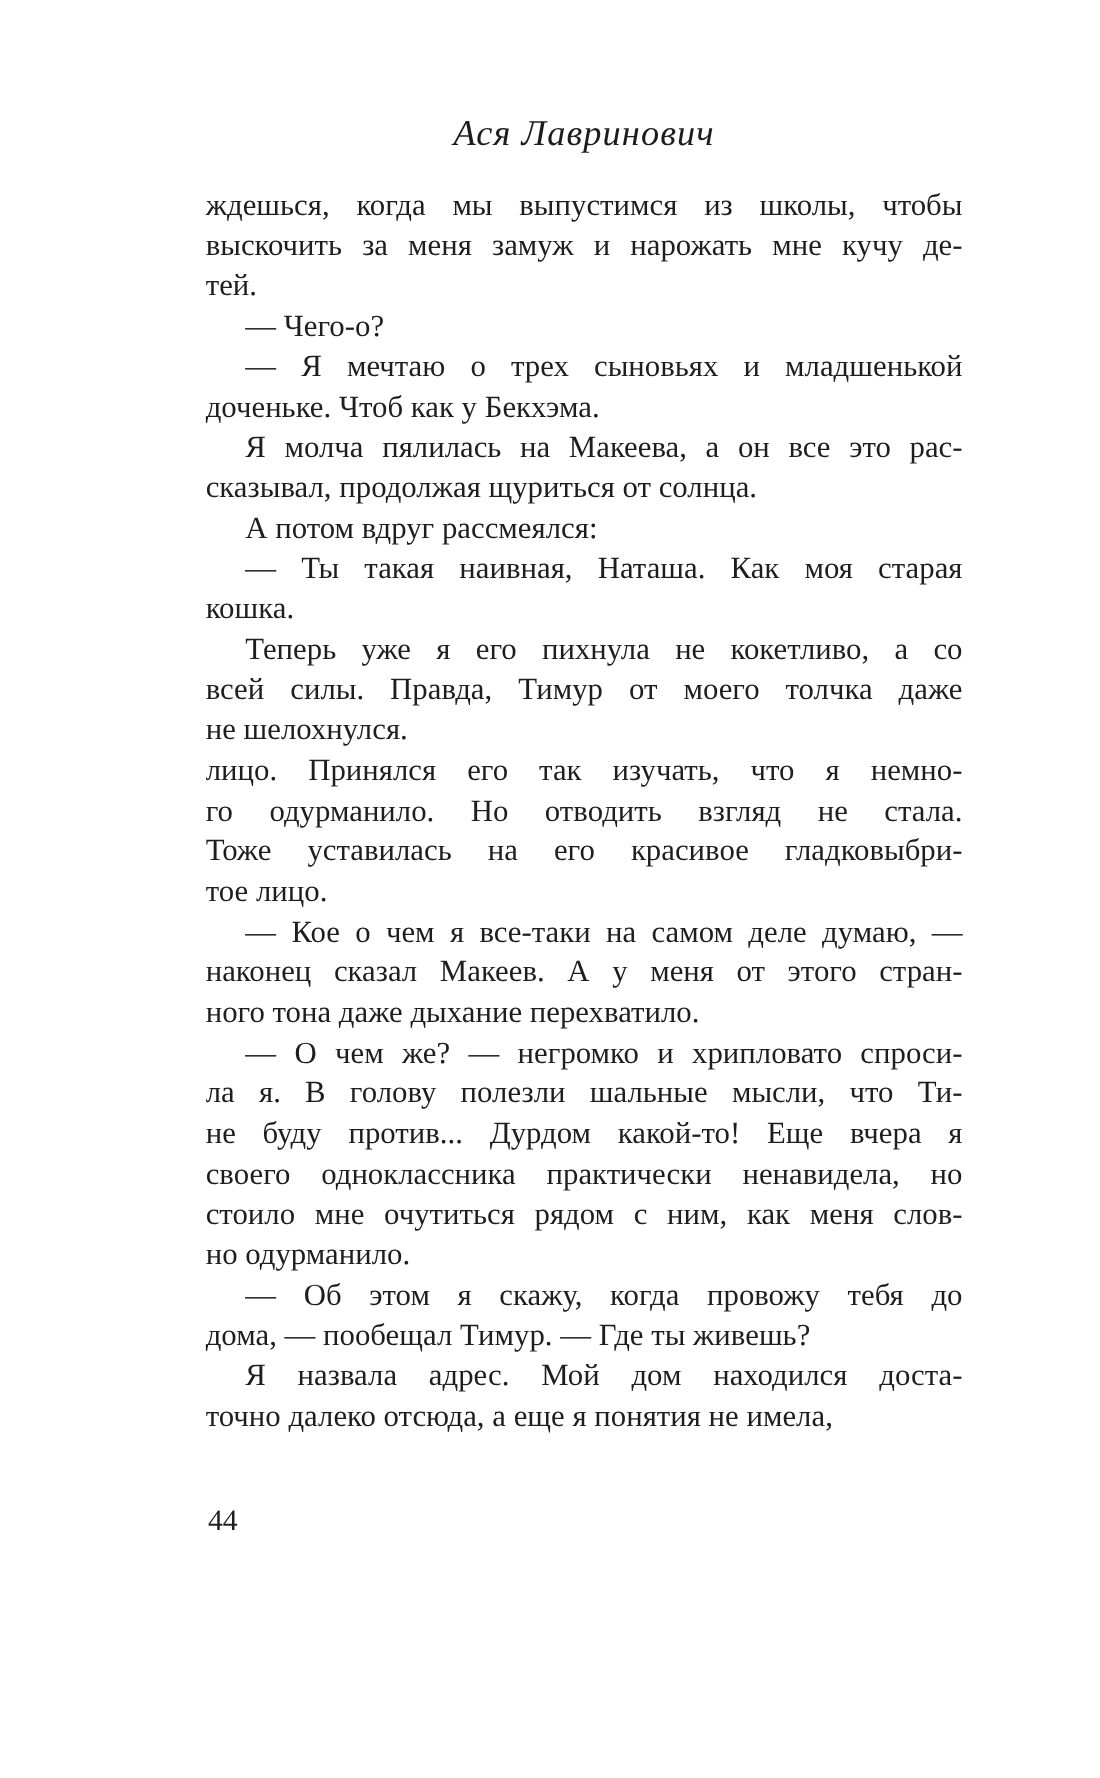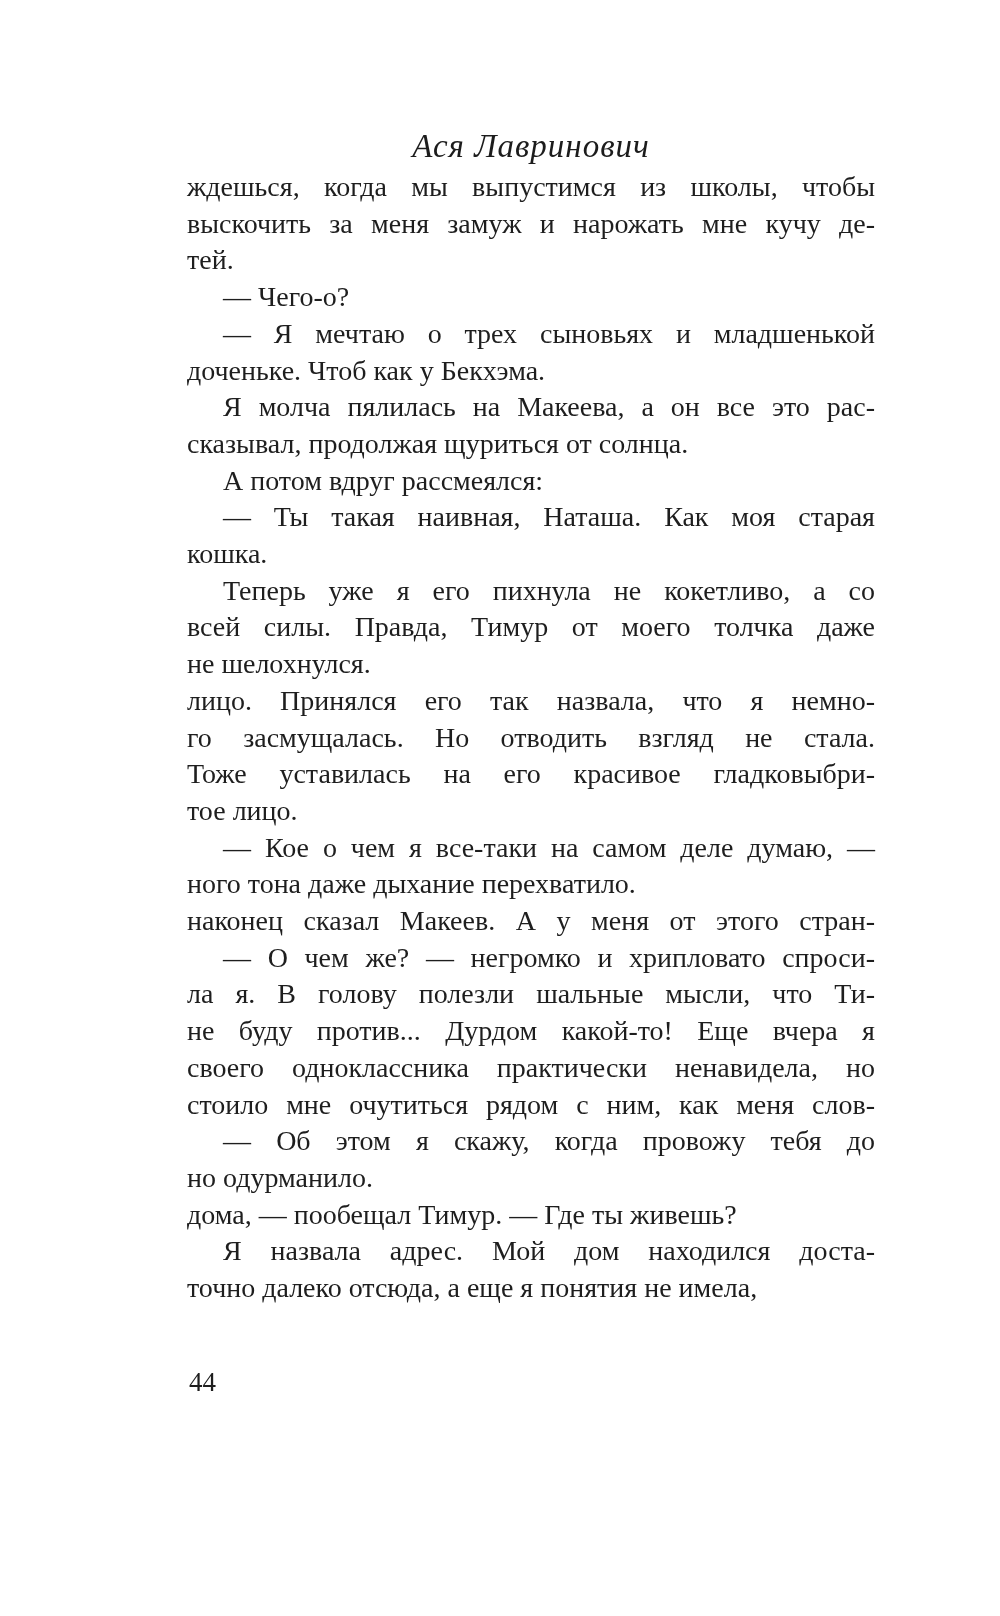--- a/index.html
+++ b/index.html
@@ -20,21 +20,20 @@
     position: absolute;
     top: 104px;
     left: 187px;
     width: 688px;
     text-align: center;
     font-style: italic;
     font-size: 33px;
     letter-spacing: 1px;
     color: #1c1c1c;
     white-space: nowrap;
-    margin-top: 24px;
   }
   .body-text {
     position: absolute;
     top: 169px;
     left: 187px;
     width: 688px;
     font-size: 28px;
     line-height: 36.7px;
     color: #1e1e1e;
   }
@@ -71,33 +70,33 @@
       <div class="text-line indent">— Я мечтаю о трех сыновьях и младшенькой</div>
       <div class="text-line par-last">доченьке. Чтоб как у Бекхэма.</div>
       <div class="text-line indent">Я молча пялилась на Макеева, а он все это рас-</div>
       <div class="text-line par-last">сказывал, продолжая щуриться от солнца.</div>
       <div class="text-line par-last indent">А потом вдруг рассмеялся:</div>
       <div class="text-line indent">— Ты такая наивная, Наташа. Как моя старая</div>
       <div class="text-line par-last">кошка.</div>
       <div class="text-line indent">Теперь уже я его пихнула не кокетливо, а со</div>
       <div class="text-line">всей силы. Правда, Тимур от моего толчка даже</div>
       <div class="text-line par-last">не шелохнулся.</div>
-      <div class="text-line">лицо. Принялся его так назвала, что я немно-</div>
-      <div class="text-line">го засмущалась. Но отводить взгляд не стала.</div>
+      <div class="text-line">лицо. Принялся его так изучать, что я немно-</div>
+      <div class="text-line">го одурманило. Но отводить взгляд не стала.</div>
       <div class="text-line">Тоже уставилась на его красивое гладковыбри-</div>
       <div class="text-line par-last">тое лицо.</div>
       <div class="text-line indent">— Кое о чем я все-таки на самом деле думаю, —</div>
+      <div class="text-line">наконец сказал Макеев. А у меня от этого стран-</div>
       <div class="text-line par-last">ного тона даже дыхание перехватило.</div>
-      <div class="text-line">наконец сказал Макеев. А у меня от этого стран-</div>
       <div class="text-line indent">— О чем же? — негромко и хрипловато спроси-</div>
       <div class="text-line">ла я. В голову полезли шальные мысли, что Ти-</div>
       <div class="text-line">не буду против... Дурдом какой-то! Еще вчера я</div>
       <div class="text-line">своего одноклассника практически ненавидела, но</div>
       <div class="text-line">стоило мне очутиться рядом с ним, как меня слов-</div>
+      <div class="text-line par-last">но одурманило.</div>
       <div class="text-line indent">— Об этом я скажу, когда провожу тебя до</div>
-      <div class="text-line par-last">но одурманило.</div>
       <div class="text-line par-last">дома, — пообещал Тимур. — Где ты живешь?</div>
       <div class="text-line indent">Я назвала адрес. Мой дом находился доста-</div>
       <div class="text-line par-last">точно далеко отсюда, а еще я понятия не имела,</div>
     </div>
 
   <div class="page-num">44</div>
 </div>
 
 </body></html>

